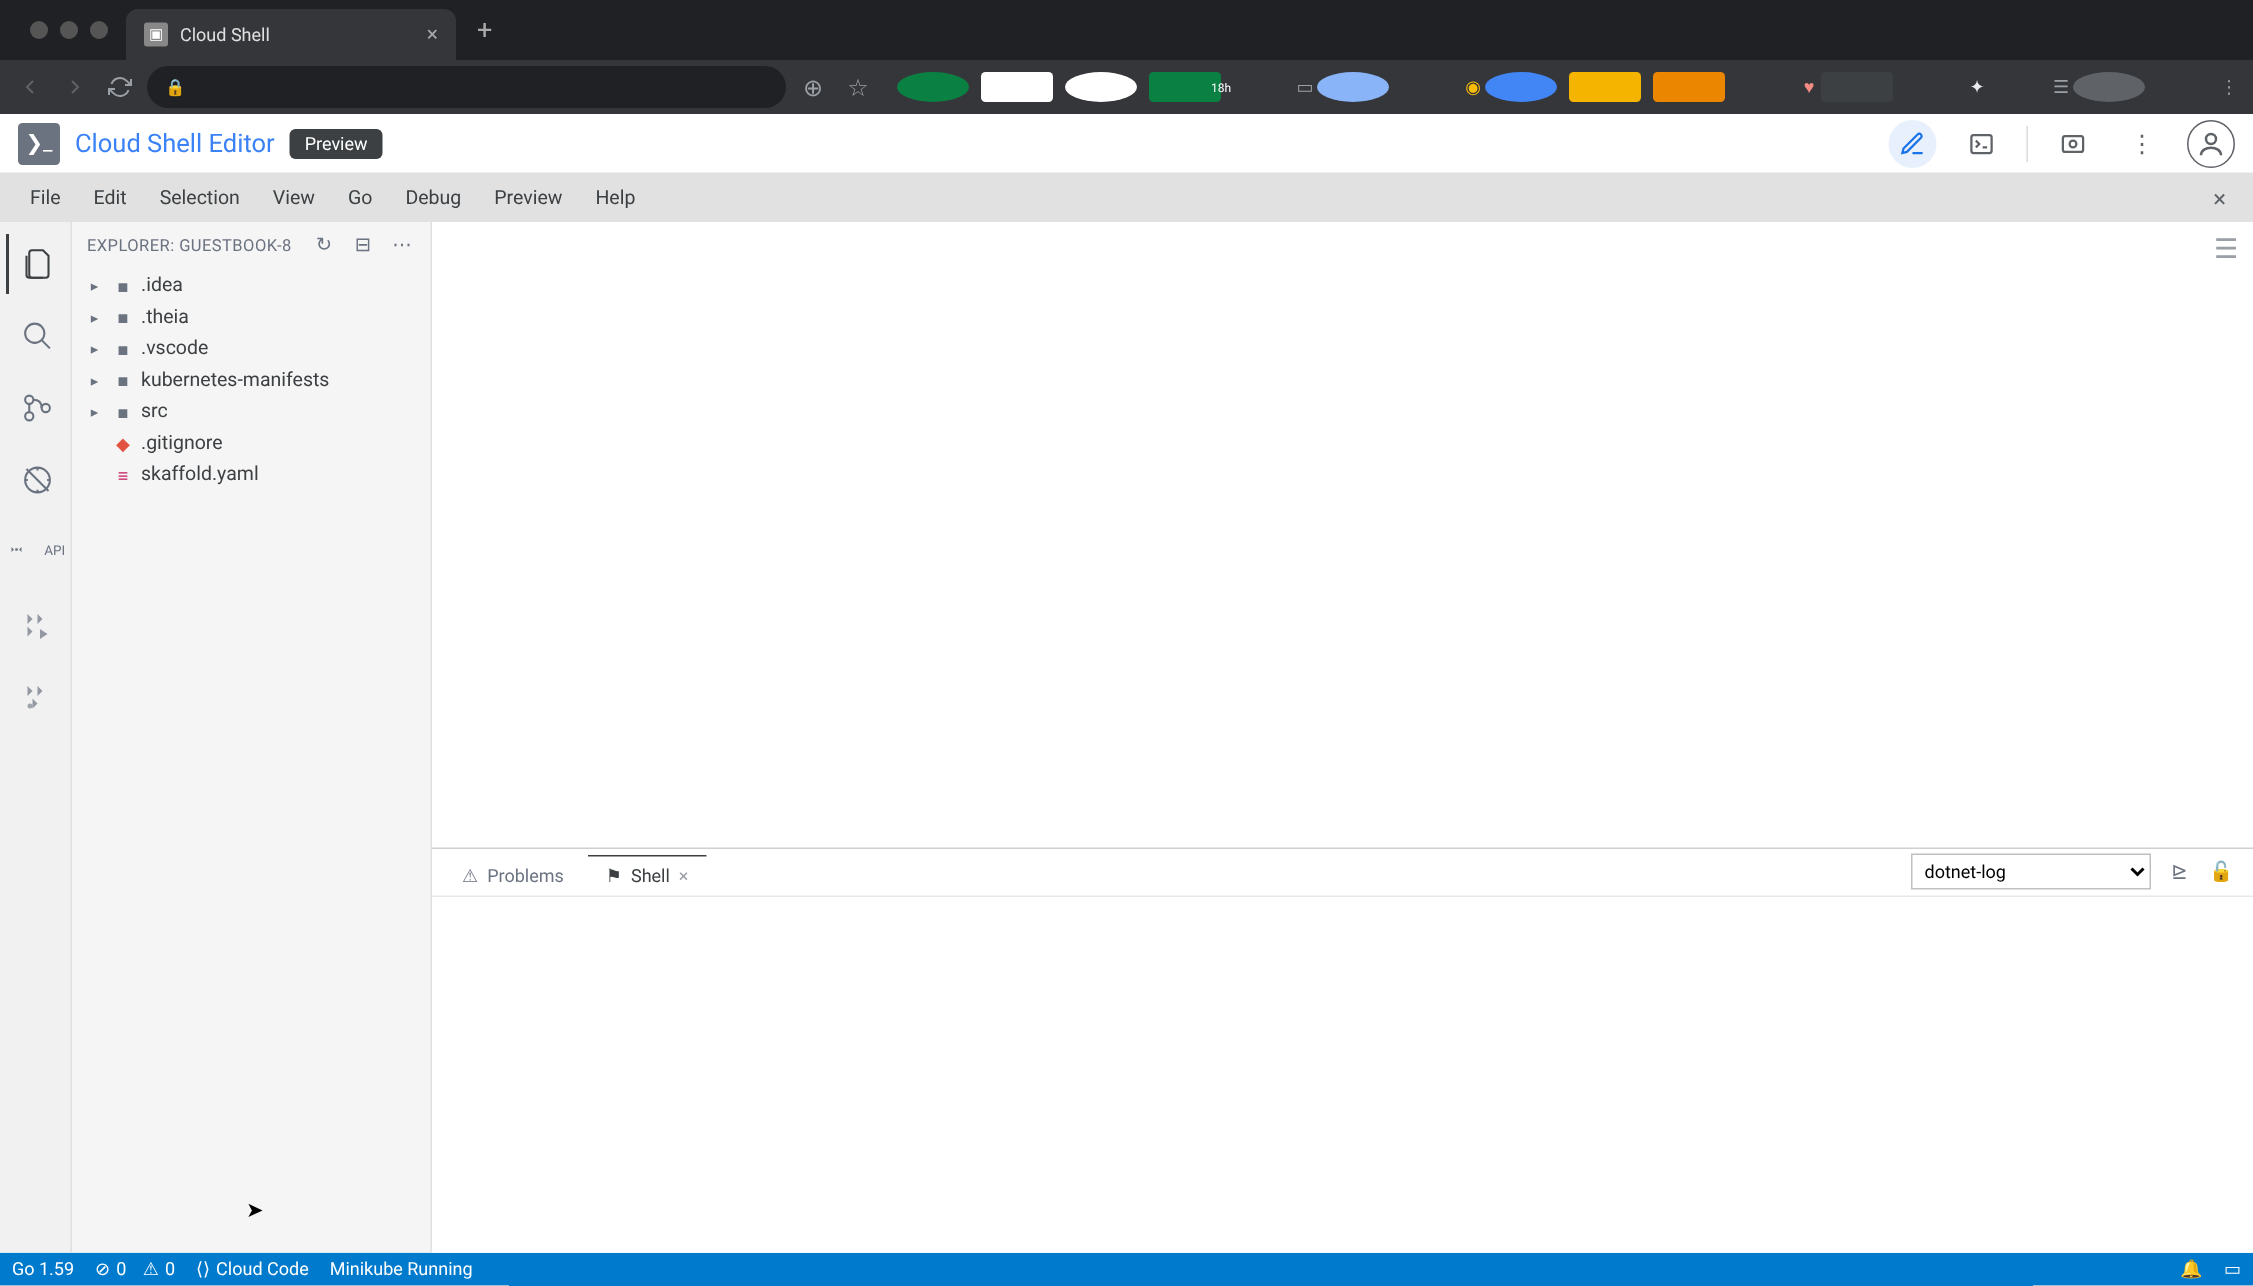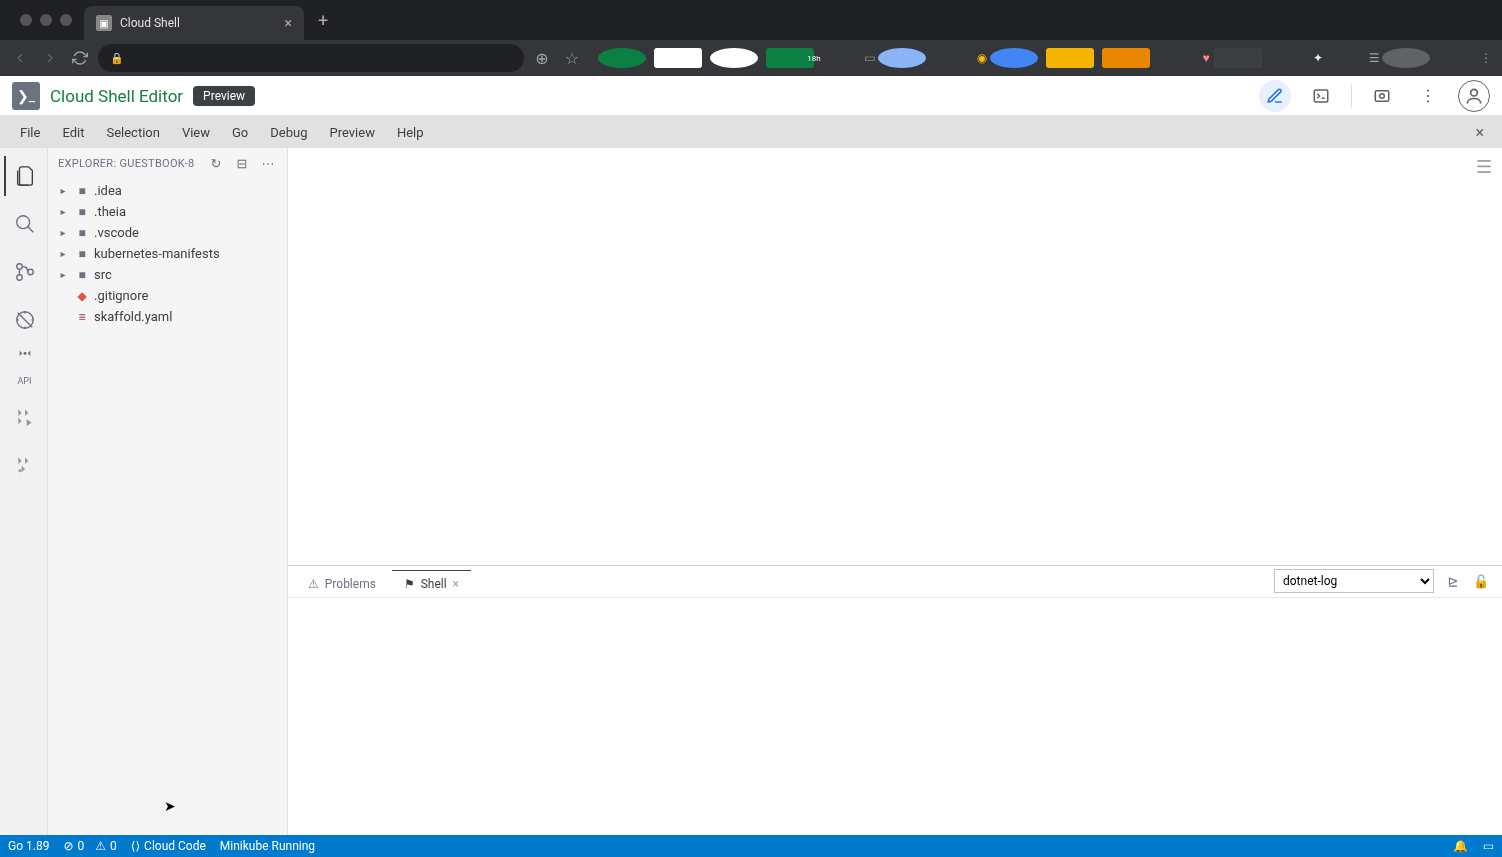--- a/index.html
+++ b/index.html
@@ -21,38 +21,38 @@
 .url-box { flex: 1; height: 28px; background: #202124; border-radius: 14px; display: flex; align-items:center; padding: 0 12px; gap: 8px; color: #e0e0e0; font-size: 13px; }
 .url-box .lock { font-size: 11px; }
 .ext-row { display:flex; align-items:center; gap: 8px; padding: 0 8px; }
 .ext { width: 20px; height: 20px; border-radius: 3px; display:flex;align-items:center;justify-content:center;font-size:12px;padding-left:48px;}
 
 
 .app { flex: 1; display: flex; flex-direction: column; background: #fff; }
 
 .app-header { height: 40px; background: #fff; display:flex; align-items:center; padding: 0 12px; gap: 10px; border-bottom: 1px solid #e0e0e0; }
 .app-logo { width: 28px; height: 28px; background: #6b7280; border-radius: 3px; display:flex;align-items:center;justify-content:center;color:#fff;font-size:14px;}
-.app-title { font-size: 17px; color: #15803d; }
+.app-title { font-size: 17px; color: #3b82f6; }
 .preview-badge { background: #3c4043; color: #fff; font-size: 12px; padding: 3px 10px; border-radius: 4px; }
 .hdr-right { margin-left:auto; display:flex; align-items:center; gap:14px; }
 .hdr-icon { width:32px;height:32px;display:flex;align-items:center;justify-content:center;color:#5f6368;cursor:pointer;border-radius:50%; }
 .hdr-icon.active { background:#e8f0fe; color:#1a73e8; }
 .hdr-sep { width:1px;height:24px;background:#dadce0; }
 .avatar { width:32px;height:32px;border-radius:50%;border:1px solid #5f6368;display:flex;align-items:center;justify-content:center;color:#5f6368; }
 
 .menu-bar { height: 32px; background: #e1e1e1; display:flex; align-items:center; padding: 0 10px; gap: 2px; font-size: 13px; color: #3c4043; position: relative; }
 .menu-item { padding: 4px 10px; cursor:pointer; }
 .menu-close { margin-left:auto; padding: 4px 8px; cursor:pointer; font-size:16px; color:#5f6368; }
 
 .workspace { flex:1; display:flex; background:#fff; position:relative; }
 
 .activity-bar { width:48px; background:#f1f1f1; display:flex; flex-direction:column; align-items:center; padding-top:8px; gap:8px; border-right:1px solid #e0e0e0; }
 .act-icon { width:40px;height:40px;display:flex;align-items:center;justify-content:center;color:#6b7280;cursor:pointer;font-size:18px;border-left:2px solid transparent; }
 .act-icon.active { color:#3c4043; border-left-color:#3c4043; }
-.act-icon.small-text { font-size:9px; flex-direction:column; gap:14px; }
+.act-icon.small-text { font-size:9px; flex-direction:row; gap:14px; }
 
 .sidebar { width:240px; background:#f5f5f5; border-right:1px solid #e0e0e0; display:flex; flex-direction:column; }
 .sidebar-header { height:30px; display:flex; align-items:center; padding:0 10px; font-size:11px; color:#6b7280; gap:8px; }
 .sh-title { flex:1; letter-spacing:0.3px; }
 .sh-icon { width:18px;height:18px;display:flex;align-items:center;justify-content:center;cursor:pointer;color:#6b7280;font-size:13px; }
 
 .tree { padding: 2px 0; font-size:13px; color:#3c4043; }
 .tree-row { height:21px; display:flex; align-items:center; padding-left:8px; gap:4px; cursor:pointer; }
 .chevron { width:14px; display:inline-flex; justify-content:center; color:#6b7280; font-size:10px; }
 .ticon { width:16px; display:inline-flex; justify-content:center; font-size:12px; }
@@ -303,21 +303,21 @@
               <span class="pctl-icon">🔓</span>
             </div>
           </div>
           <div class="panel-body"></div>
         </div>
         <div class="outline-handle">☰</div>
       </div>
     </div>
 
     <div class="status-bar">
-      <span class="sb-item">Go 1.89</span>
+      <span class="sb-item">Go 1.59</span>
       <span class="sb-item">
         <span>⊘</span><span>0</span>
         &nbsp;<span>⚠</span><span>0</span>
       </span>
       <span class="sb-item">
         <span>⟨⟩</span>
         <span>Cloud Code</span>
       </span>
       <span class="sb-item">Minikube Running</span>
       <div class="sb-right">

